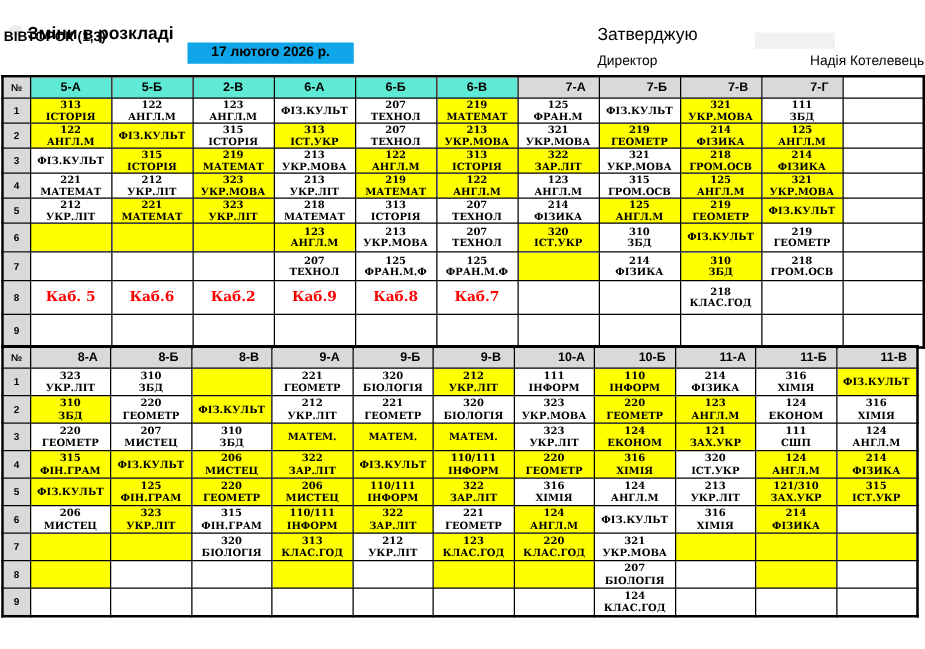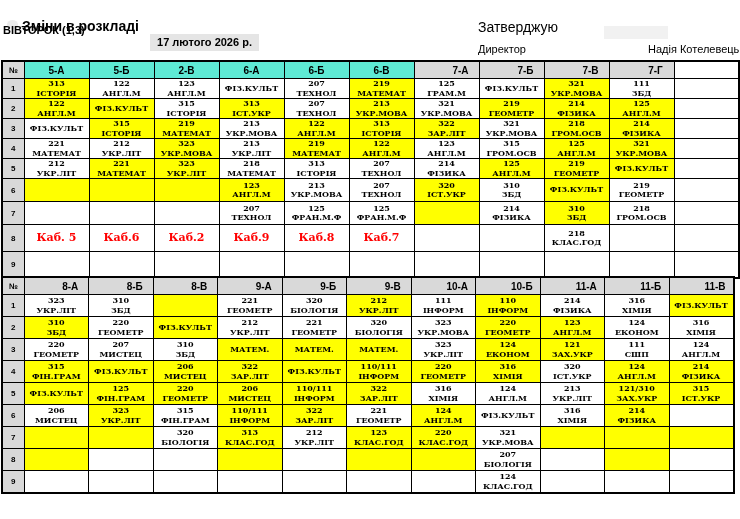--- a/index.html
+++ b/index.html
@@ -1,21 +1,21 @@
 <!DOCTYPE html>
 <html><head>
 <meta charset="utf-8">
 <style>
   html,body{margin:0;padding:0;background:#fff;}
   body{width:740px;height:519px;position:relative;font-family:"Liberation Sans",sans-serif;color:#000;overflow:hidden;}
   .abs{position:absolute;}
   .dot{left:7px;top:20px;width:11px;height:9px;border-radius:50%;background:#ececec;}
   .changes{left:22px;top:18px;font-size:14px;font-weight:bold;}
   .day{left:3px;top:24px;font-size:11px;font-weight:bold;}
-  .datebox{left:150px;top:34px;width:109px;height:17px;background:#e5e5e5;text-align:center;font-size:11px;font-weight:bold;line-height:17px;}
+  .datebox{left:150px;top:34px;width:133px;height:17px;background:#0ea5e9;text-align:center;font-size:11px;font-weight:bold;line-height:17px;}
   .approve{left:478px;top:19px;font-size:14px;}
   .director{left:478px;top:43px;font-size:11px;}
   .sigbox{left:604px;top:26px;width:64px;height:13px;background:#f1f1f1;}
   .dirname{left:604px;top:43px;font-size:11px;padding-left:44px;}
 
   table.sched{position:absolute;left:1px;border-collapse:collapse;table-layout:fixed;border:2px solid #000;}
   .t1{top:60px;}
   .t2{top:276px;}
   .sched th,.sched td{border:1px solid #000;padding:0;overflow:hidden;vertical-align:middle;text-align:center;}
   .sched th{height:16px;font-size:10px;font-weight:bold;background:#fff;}
@@ -97,21 +97,21 @@
           <td>
             <div class="room">207</div>
             <div class="subj">ТЕХНОЛ</div>
           </td>
           <td class="hl">
             <div class="room">219</div>
             <div class="subj">МАТЕМАТ</div>
           </td>
           <td>
             <div class="room">125</div>
-            <div class="subj">ГРАМ.М</div>
+            <div class="subj">ФРАН.М</div>
           </td>
           <td>
             <div class="subj">ФІЗ.КУЛЬТ</div>
           </td>
           <td class="hl">
             <div class="room">321</div>
             <div class="subj">УКР.МОВА</div>
           </td>
           <td>
             <div class="room">111</div>

